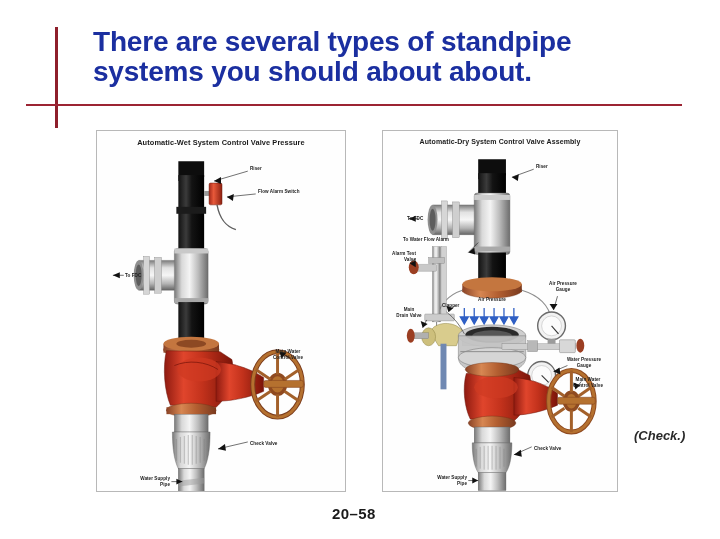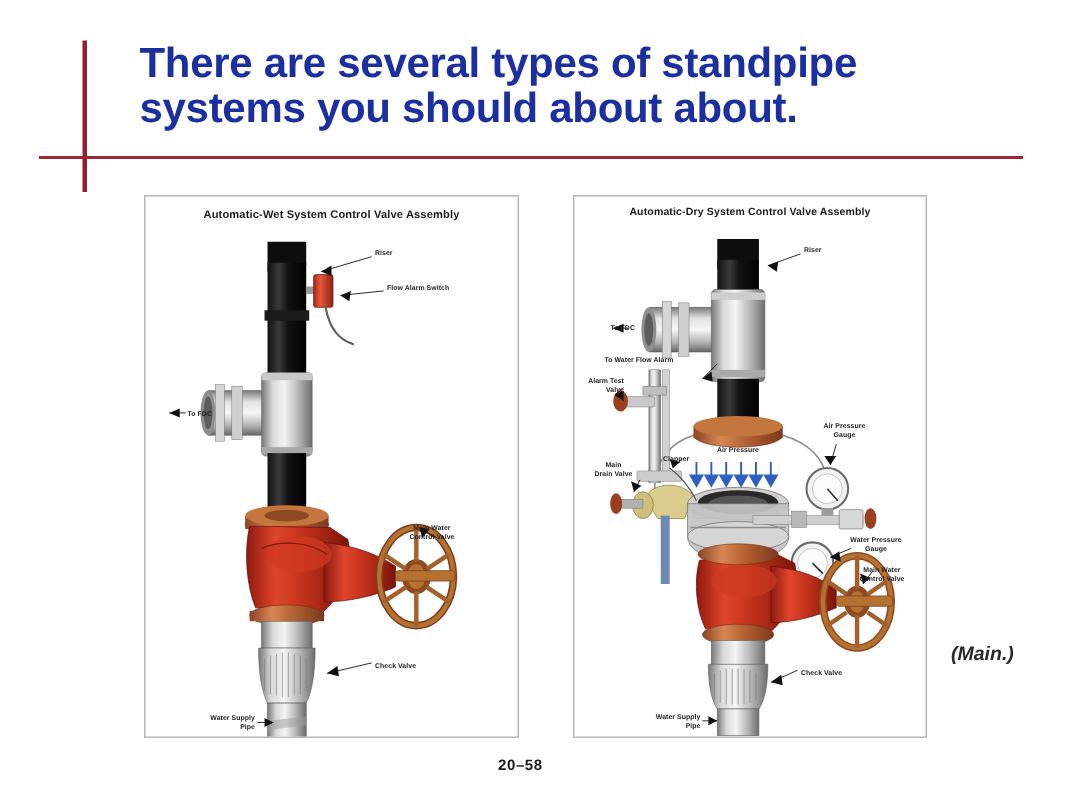--- a/index.html
+++ b/index.html
@@ -65,21 +65,21 @@
   .lbl.ctr{text-align:center;}
   .lbl.rt{text-align:right;}
 
   
   .cont{
     position:absolute;left:634px;top:428px;
     font-style:italic;font-weight:bold;font-size:13px;color:#2a2a2a;
   }
   .pageno{
     position:absolute;left:332px;top:505px;
-    font-size:10px;font-weight:bold;color:#1a1a1a;letter-spacing:.4px;
+    font-size:15px;font-weight:bold;color:#1a1a1a;letter-spacing:.4px;
   }
   
   .logo{position:absolute;left:580px;top:494px;width:122px;height:34px;}
   .logo-mark{
     position:absolute;left:0;top:1px;width:26px;height:26px;
     background:#8e1f22;
   }
   .logo-flame{
     position:absolute;left:8px;top:5px;width:10px;height:18px;
     background:#ffffff;
@@ -104,21 +104,21 @@
 <div id="slide">
 
   <div class="title-rule-v"></div>
   <div class="title-rule-h"></div>
   <div class="slide-title">
     <span>There are several types of standpipe</span>
     <span class="l2">systems you should about about.</span>
   </div>
 
   <div class="panel" id="panel-wet">
-    <div class="panel-title">Automatic-Wet System Control Valve Assembly</div>
+    <div class="panel-title">Automatic-Wet System Control Valve Pressure</div>
 
     <svg class="art" viewBox="0 0 250 362">
       <defs>
         <linearGradient id="steelV" x1="0" y1="0" x2="1" y2="0">
           <stop offset="0%" stop-color="#787878"></stop>
           <stop offset="22%" stop-color="#d9d9d9"></stop>
           <stop offset="45%" stop-color="#f4f4f4"></stop>
           <stop offset="70%" stop-color="#bdbdbd"></stop>
           <stop offset="100%" stop-color="#6d6d6d"></stop>
         </linearGradient>
@@ -416,17 +416,17 @@
       <span>Main Water</span><br>
       <span>Control Valve</span>
     </div>
     <div class="lbl" style="left:151px;top:315px;">Check Valve</div>
     <div class="lbl rt" style="left:30px;top:344px;width:54px;">
       <span>Water Supply</span><br>
       <span>Pipe</span>
     </div>
   </div>
 
-  <div class="cont">(Main.)</div>
+  <div class="cont">(Check.)</div>
   <div class="pageno">20–58</div>
 
 
 </div>
 
 </body></html>

